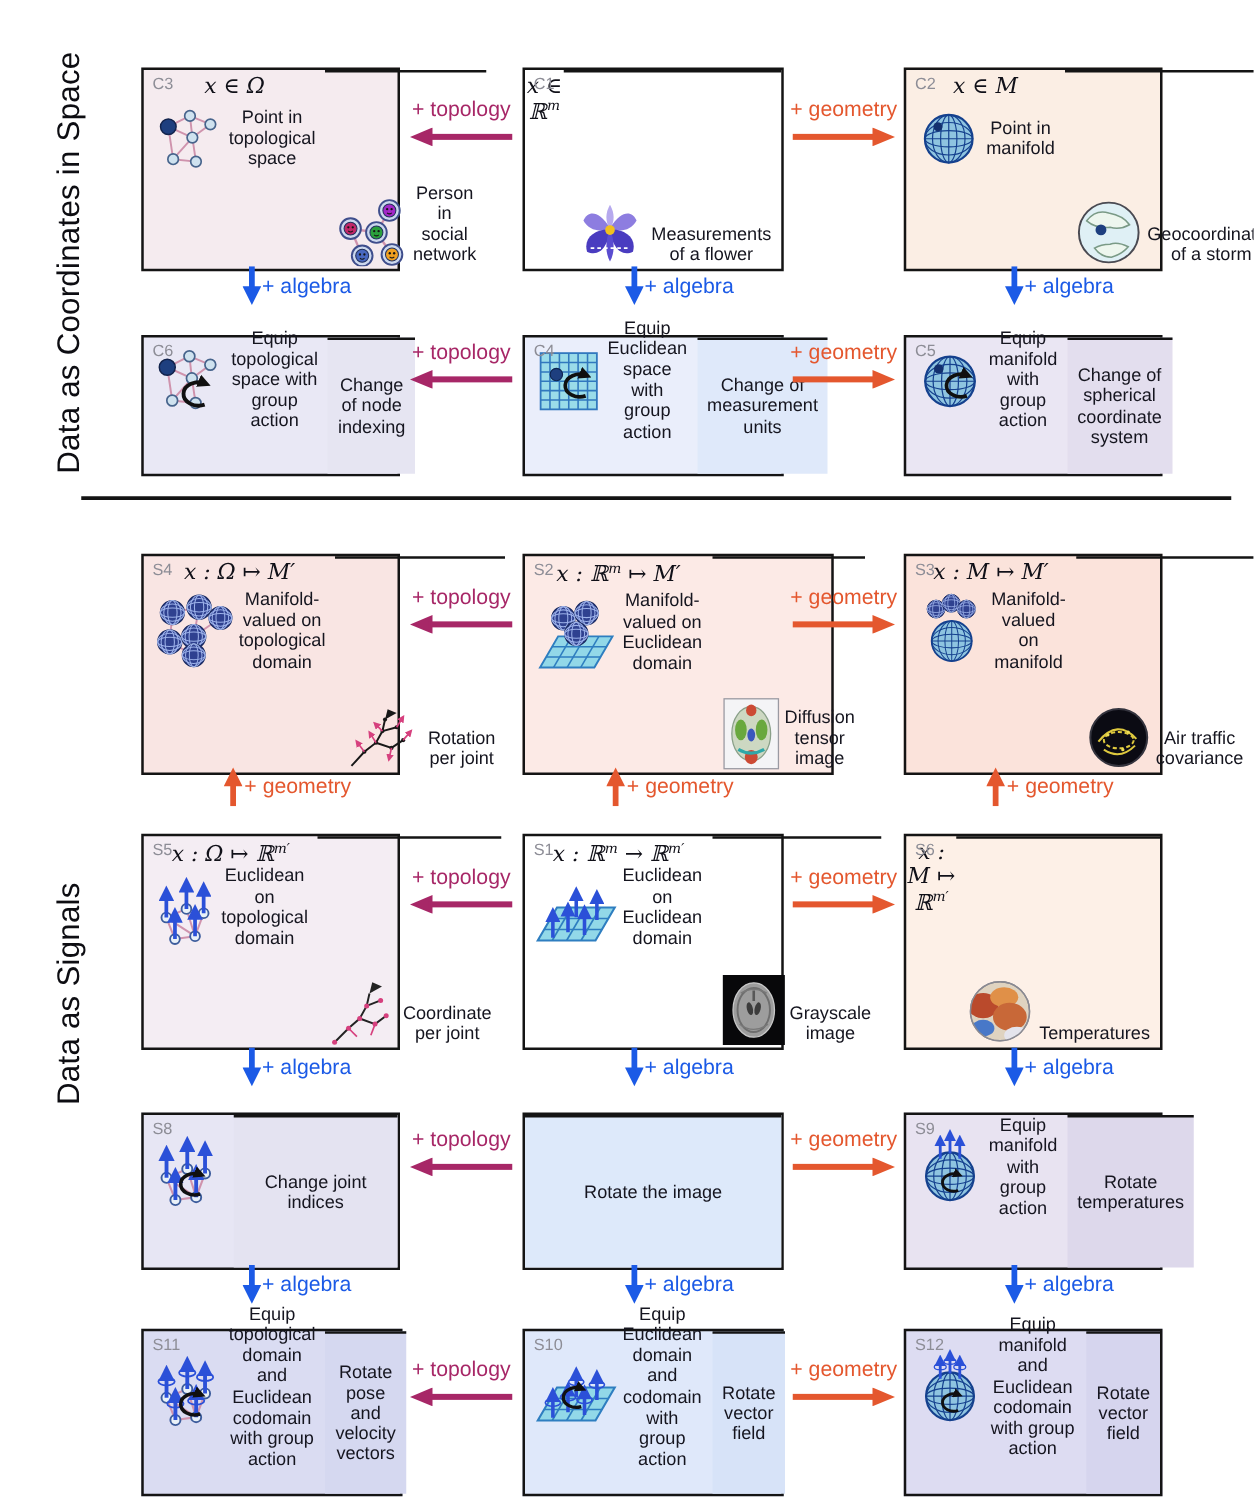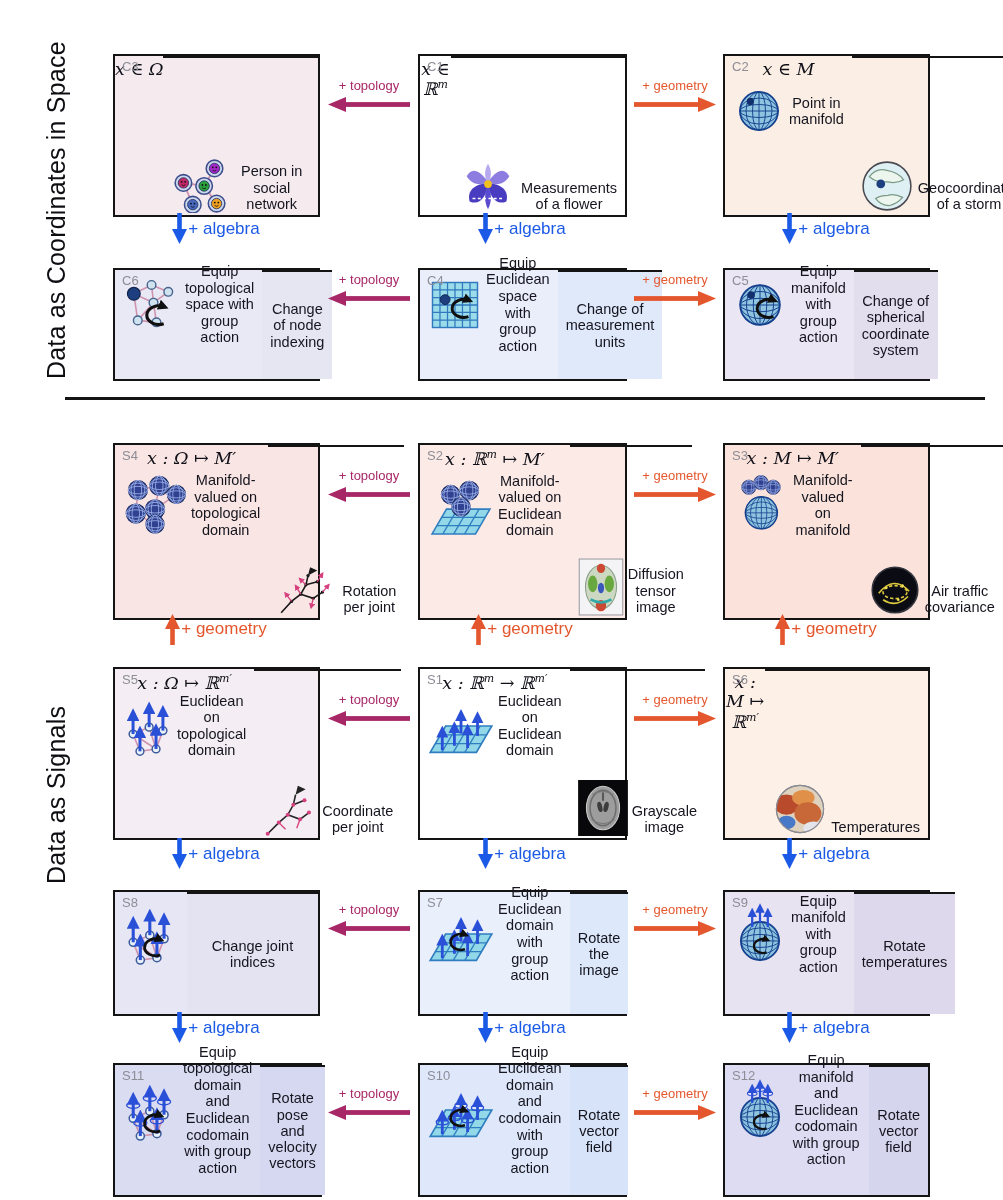--- a/index.html
+++ b/index.html
@@ -15,22 +15,22 @@
   .formula{font-family:"DejaVu Serif",serif;font-style:italic;font-size:17.5px;color:#101018;
            text-align:center;padding-top:4px;line-height:1.1;}
   .formula sup{font-size:11px;}
   .crow{flex:1;display:flex;align-items:center;gap:4px;padding:1px 8px 3px 8px;min-height:0;}
   .crow svg{flex:0 0 auto;}
   .lbl{flex:1;text-align:center;font-size:14.5px;line-height:1.14;}
   .ex{flex:1;border-top:2.2px solid #141414;display:flex;align-items:flex-end;gap:4px;padding:2px 8px;min-height:0;}
   .cap{flex:1;border-top:2.2px solid #141414;display:flex;align-items:center;justify-content:center;
        text-align:center;font-size:14.5px;line-height:1.12;padding:2px 8px;}
   .ha{position:absolute;display:flex;flex-direction:column;align-items:center;gap:4px;}
-  .ha-l{font-size:13px;}
-  .va{position:absolute;width:130px;display:flex;align-items:center;justify-content:center;gap:1px;}
+  .ha-l{font-size:17px;}
+  .va{position:absolute;width:130px;display:flex;align-items:center;justify-content:flex-end;gap:1px;}
   .va-l{font-size:17px;}
   .topo{color:#a72767}.geo{color:#e4572e}.alg{color:#1b5ae6}
   
   .f-c3{background:#f5ebef}.f-c1{background:#ffffff}.f-c2{background:#fbeee4}
   .f-c6{background:#e9e8f5}.f-c4{background:#eaeefb}.f-c5{background:#eae6f3}
   .c-c6{background:#e6e5f2}.c-c4{background:#dfe9fa}.c-c5{background:#e3deee}
   .f-s4{background:#f9e5e3}.f-s2{background:#fceae6}.f-s3{background:#fbe3db}
   .f-s5{background:#f4edf3}.f-s1{background:#ffffff}.f-s6{background:#fdf0e7}
   .f-s8{background:#e7e6f4}.f-s7{background:#eaeffc}.f-s9{background:#e8e3f1}
   .c-s8{background:#e4e3f1}.c-s7{background:#dde9fa}.c-s9{background:#ddd8eb}
@@ -345,20 +345,26 @@
 <div id="stage">
 
   <div class="vlabel" style="left:38px;top:40px;height:340px">Data as Coordinates in Space</div>
   <div class="vlabel" style="left:38px;top:700px;height:190px">Data as Signals</div>
   <div class="sep"></div>
 
   <div class="box f-c3" style="left:113px;top:42px;width:207px;height:163px">
     <div class="concept" style="height:89px">
       <span class="bid">C3</span>
       <div class="formula"><span>x ∈ Ω</span></div>
+      <div class="crow">
+        <svg viewBox="0 0 56 52" width="56" height="50">
+            <use href="#y-graph"></use>
+          </svg>
+        <div class="lbl">Point in topological space</div>
+      </div>
     </div>
     <div class="ex">
       <svg viewBox="0 0 56 52" width="58" height="54">
           <use href="#y-social"></use>
         </svg>
       <div class="lbl">Person in social network</div>
     </div>
   </div>
 
   <div class="box f-c1" style="left:418px;top:42px;width:209px;height:163px">
@@ -447,21 +453,21 @@
       </div>
     </div>
     <div class="ex">
       <svg viewBox="0 0 60 52" width="62" height="54">
           <use href="#y-skelrot"></use>
         </svg>
       <div class="lbl">Rotation per joint</div>
     </div>
   </div>
 
-  <div class="box f-s2" style="left:418px;top:431px;width:209px;height:177px">
+  <div class="box f-s2" style="left:418px;top:431px;width:249px;height:177px">
     <div class="concept" style="height:99px">
       <span class="bid">S2</span>
       <div class="formula"><span>x : ℝ</span><sup>m</sup><span> ↦ M′</span></div>
       <div class="crow">
         <svg viewBox="0 0 60 58" width="66" height="60">
           <use href="#y-plane" transform="translate(0,6)"></use>
           <use href="#y-mini" transform="translate(20,18)"></use>
             <use href="#y-mini" transform="translate(38,14)"></use>
             <use href="#y-mini" transform="translate(30,30)"></use>
         </svg>
@@ -556,30 +562,20 @@
         <svg viewBox="0 0 46 54" width="56" height="64">
             <use href="#y-graphvec"></use>
             <use href="#y-curve" transform="translate(4,24) scale(0.72)"></use>
           </svg>
       </div>
     </div>
     <div class="cap c-s8">Change joint indices</div>
   </div>
 
   <div class="box f-s7" style="left:418px;top:878px;width:209px;height:126px">
-    <div class="concept" style="height:86px">
-      <span class="bid">S7</span>
-      <div class="crow">
-        <svg viewBox="0 0 60 52" width="66" height="58">
-            <use href="#y-planevec"></use>
-            <use href="#y-curve" transform="translate(7,19) scale(0.72)"></use>
-          </svg>
-        <div class="lbl">Equip Euclidean domain with group action</div>
-      </div>
-    </div>
     <div class="cap c-s7">Rotate the image</div>
   </div>
 
   <div class="box f-s9" style="left:723px;top:878px;width:207px;height:126px">
     <div class="concept" style="height:86px">
       <span class="bid">S9</span>
       <div class="crow">
         <svg viewBox="0 0 60 76" width="54" height="66">
           <use href="#y-globe" transform="translate(0,16)"></use>
           <use href="#y-up" transform="translate(21,8)"></use>

